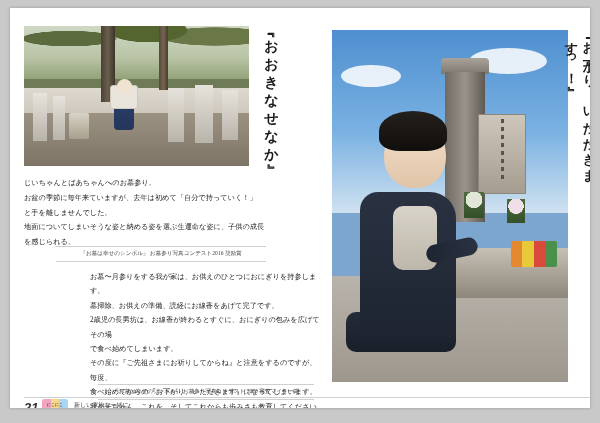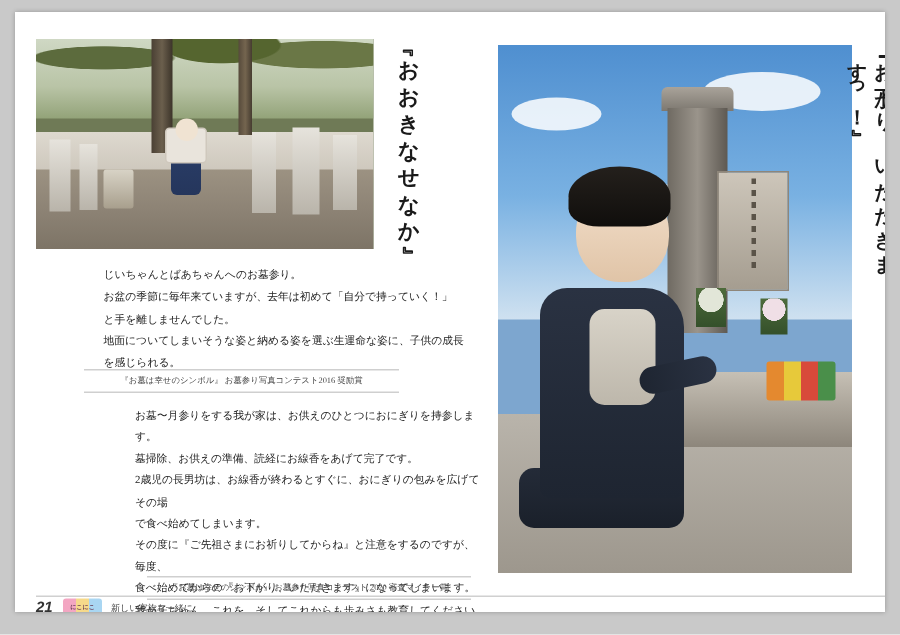--- a/index.html
+++ b/index.html
@@ -127,21 +127,21 @@
     writing-mode:vertical-rl;text-orientation:upright;
     font-size:13px;font-weight:bold;color:#1a1a1a;letter-spacing:1px;
     font-family:"Liberation Serif",serif;
   }
 
   
   .footer-rule{
     position:absolute;left:14px;top:389px;width:566px;height:1px;background:#d0d0d0;
   }
   .page-num{
-    position:absolute;left:14px;top:392px;font-size:10px;color:#333;font-weight:bold;font-style:italic;
+    position:absolute;left:14px;top:392px;font-size:13px;color:#333;font-weight:bold;font-style:italic;
   }
   .footer-logo{
     position:absolute;left:32px;top:391px;width:26px;height:14px;
     background:linear-gradient(90deg,#f3a6c2 0 33%,#f6d98a 33% 66%,#a9d6f2 66% 100%);
     border-radius:2px;
   }
   .footer-logo-txt{
     position:absolute;left:33px;top:394px;width:24px;text-align:center;
     font-size:4px;color:#6b3f55;font-weight:bold;
   }
@@ -168,21 +168,21 @@
     <div class="lp-stone" style="left:76%;top:42%;width:18px;height:58px;"></div>
     <div class="lp-stone" style="left:88%;top:46%;width:16px;height:50px;"></div>
     <div class="lp-bucket"></div>
     <div class="lp-kid-body"></div>
     <div class="lp-kid-bag"></div>
     <div class="lp-kid-head"></div>
   </div>
 
   <div class="left-title">『おおきなせなか』</div>
 
-  <div class="left-body" style="white-space:pre-line;margin-left:45px;">じいちゃんとばあちゃんへのお墓参り。
+  <div class="left-body" style="white-space:pre-line;">じいちゃんとばあちゃんへのお墓参り。
 お盆の季節に毎年来ていますが、去年は初めて「自分で持っていく！」
 と手を離しませんでした。
 地面についてしまいそうな姿と納める姿を選ぶ生運命な姿に、子供の成長
 を感じられる。</div>
 
   <div class="left-caption">『お墓は幸せのシンボル』 お墓参り写真コンテスト2016 奨励賞</div>
 
   <div class="mid-body" style="white-space:pre-line;">お墓〜月参りをする我が家は、お供えのひとつにおにぎりを持参します。
 墓掃除、お供えの準備、読経にお線香をあげて完了です。
 2歳児の長男坊は、お線香が終わるとすぐに、おにぎりの包みを広げてその場

